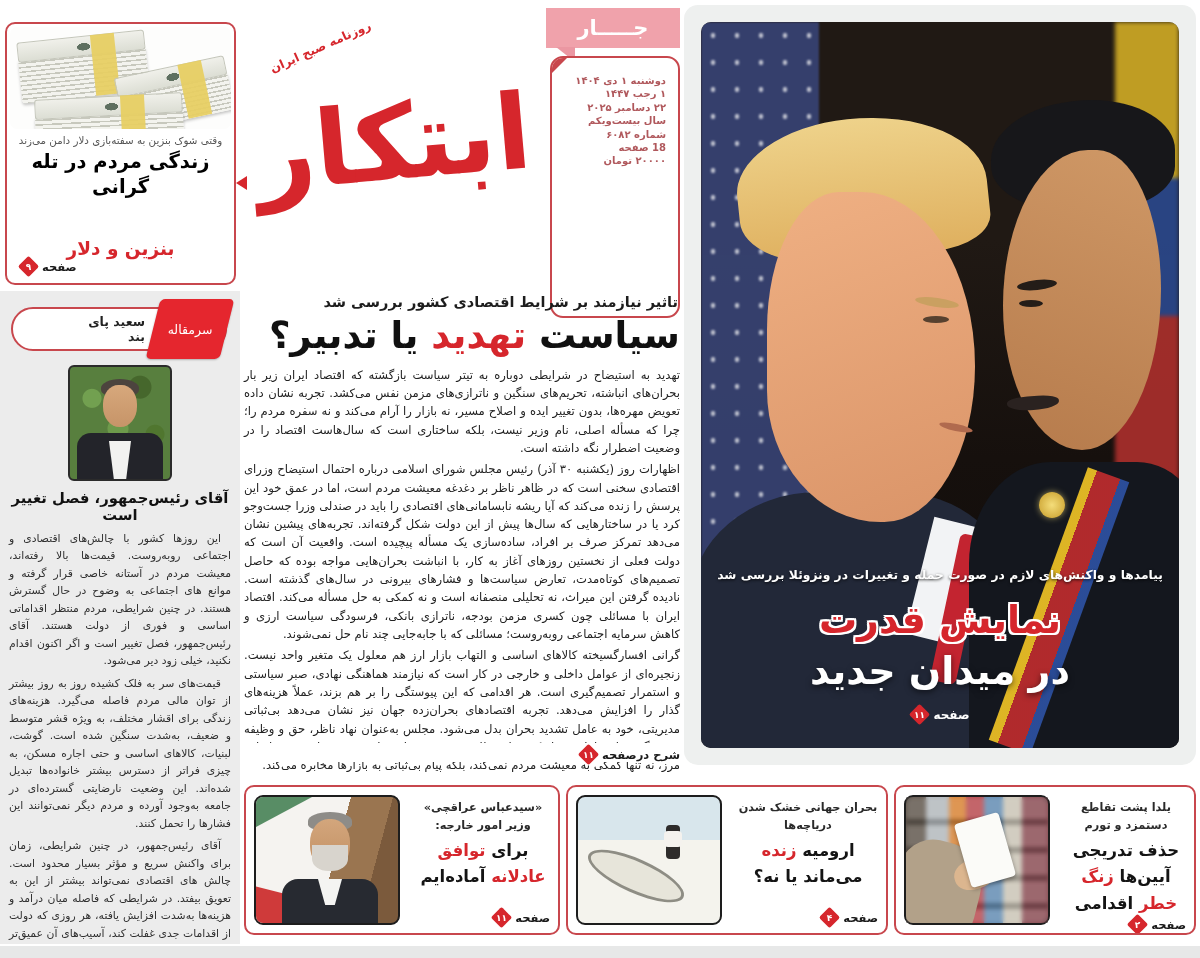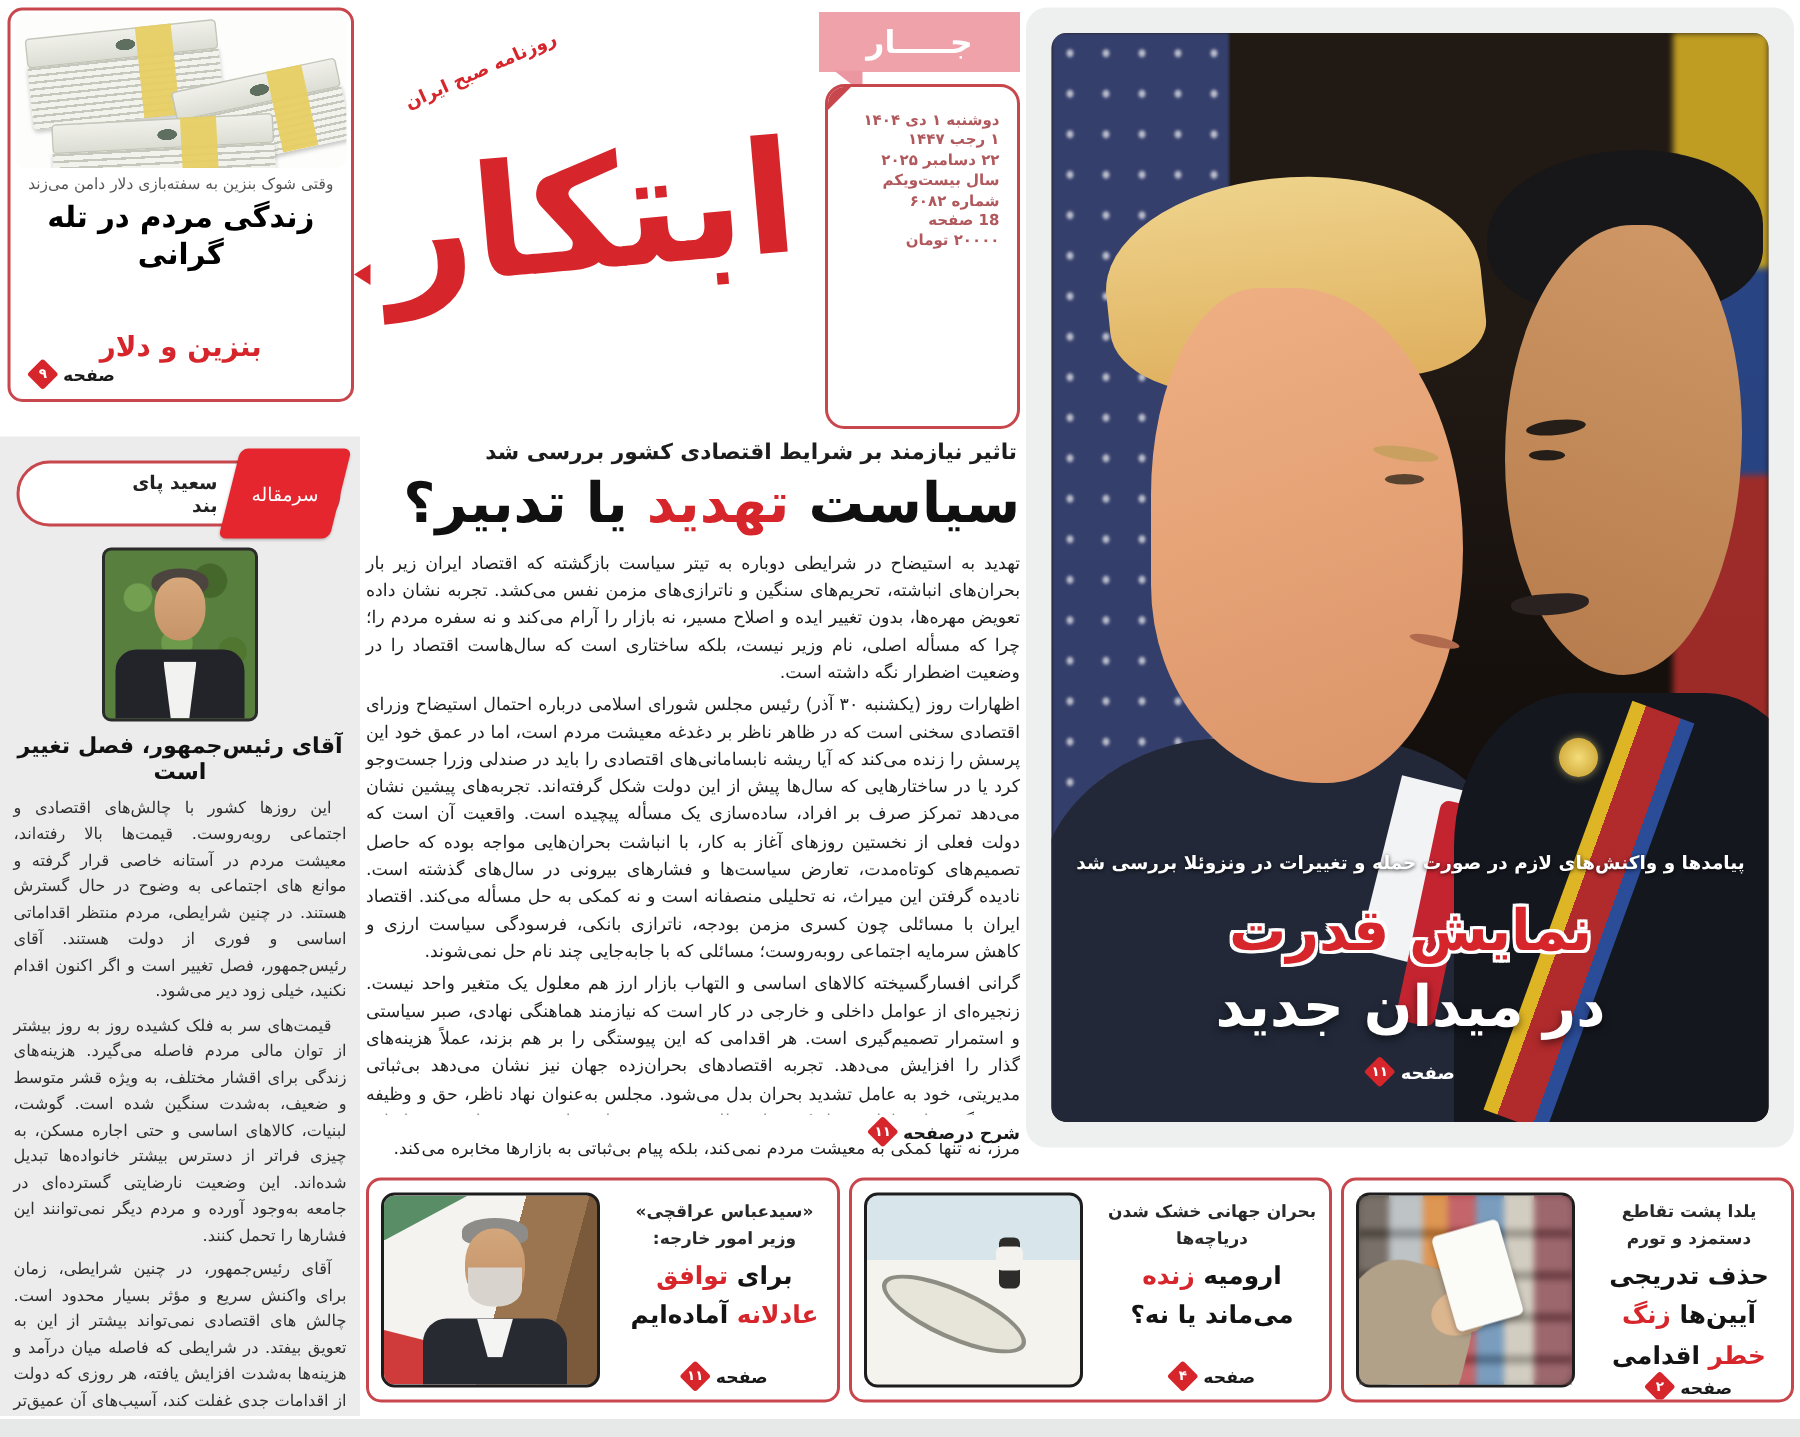--- a/index.html
+++ b/index.html
@@ -6,21 +6,21 @@
   html,body { background:#fff; }
   body { font-family:"DejaVu Sans", sans-serif; }
   #page { position:relative; width:1200px; height:958px; background:#fff; overflow:hidden; direction:rtl; }
 
   .red { color:#d6262c; }
   .diamond { display:inline-block; width:15px; height:15px; background:#d6262c; transform:rotate(45deg); border-radius:2px; position:relative; margin:0 6px 0 2px; flex:none; }
   .diamond i { position:absolute; inset:0; transform:rotate(-45deg); color:#fff; font-style:normal; font-weight:bold; font-size:9px; display:flex; align-items:center; justify-content:center; }
   .page-row { display:flex; align-items:center; font-weight:bold; font-size:11.5px; color:#1a1a1a; }
 
   
-  #money-box { position:absolute; left:5px; top:5px; width:231px; height:263px; border:2px solid #c8474d; border-radius:10px; background:#fff; overflow:hidden; display:flex; flex-direction:column; }
+  #money-box { position:absolute; left:5px; top:22px; width:231px; height:263px; border:2px solid #c8474d; border-radius:10px; background:#fff; overflow:hidden; display:flex; flex-direction:column; }
   .money-photo { position:relative; height:132px; margin:3px 3px 0; overflow:hidden; border-radius:7px; background:#fdfdfc; }
   .bill { position:absolute; background:repeating-linear-gradient(180deg,#f3f3ee 0 3px,#c7c8bd 3px 4.5px); border-radius:3px; box-shadow:0 2px 3px rgba(0,0,0,.22); }
   .bill::before { content:''; position:absolute; left:0; right:0; top:-17px; height:18px; border-radius:3px;
       background:radial-gradient(ellipse 16px 9px at 52% 55%, #5e6f60 40%, transparent 42%), linear-gradient(#f0f0ea,#dcded4); border:1px solid #c4c6ba; }
   .bill::after { content:''; position:absolute; top:-17px; bottom:0; width:24px; left:58%; background:#e7cf63; opacity:.95; }
   .bill.b1 { left:10px; top:26px; width:128px; height:44px; transform:rotate(-6deg); }
   .bill.b2 { left:110px; top:56px; width:112px; height:38px; transform:rotate(-12deg); }
   .bill.b3 { left:26px; top:86px; width:148px; height:44px; transform:rotate(-3deg); }
   .mb-kicker { font-size:10.3px; color:#555; text-align:center; padding:5px 8px 2px; }
   .mb-headline { font-size:19.5px; font-weight:bold; color:#000000; text-align:center; padding:2px 6px 0; line-height:1.25; }
@@ -48,37 +48,37 @@
   .ed-headline { font-size:14.8px; font-weight:bold; color:#111; text-align:center; margin:2px 0 7px; }
   .ed-body p { font-size:10.8px; line-height:1.62; color:#303030; text-align:justify; margin-bottom:5px; text-indent:10px; }
 
   
   #masthead { position:absolute; left:244px; top:0; width:436px; height:290px; }
   #logo { position:absolute; left:-6px; top:18px; width:310px; height:250px; display:flex; align-items:center; justify-content:center;
           color:#d6262c; font-size:104px; font-weight:bold; transform:rotate(-5deg); letter-spacing:-4px; }
   #tagline { position:absolute; left:22px; top:40px; color:#d6262c; font-size:12px; font-weight:bold; transform:rotate(-24deg); }
   #jaar-banner { position:absolute; left:302px; top:8px; width:134px; height:40px; background:#f0a2ab; color:#fff; display:flex; align-items:center; justify-content:center; font-size:21px; font-weight:bold; letter-spacing:2px; }
   #jaar-banner::after { content:''; position:absolute; left:10px; bottom:-14px; width:0; height:0; border-top:15px solid #eb97a2; border-left:19px solid transparent; }
-  #date-panel { position:absolute; left:306px; top:56px; width:130px; height:230px; background:#fff; border:2px solid #c8474d; border-radius:13px; padding:16px 12px; overflow:hidden; }
+  #date-panel { position:absolute; left:306px; top:56px; width:130px; height:262px; background:#fff; border:2px solid #c8474d; border-radius:13px; padding:16px 12px; overflow:hidden; }
   #date-panel .fold { position:absolute; left:-1px; top:-1px; width:17px; height:17px; background:#c8474d; clip-path:polygon(0 0,100% 0,0 100%); border-radius:4px 0 0 0; }
   .date-line { font-size:10px; line-height:1.34; color:#b0585c; text-align:right; font-weight:bold; white-space:nowrap; }
 
   
   #lead-story { position:absolute; left:244px; top:294px; width:436px; height:468px; }
   .lead-kicker { font-size:14.5px; font-weight:bold; color:#1d1d1d; text-align:right; padding-right:2px; }
   .lead-headline { font-size:37px; font-weight:bold; color:#101010; text-align:right; line-height:1.18; margin:4px 0 8px; letter-spacing:-1px; }
   .lead-body p { font-size:11.6px; line-height:1.58; color:#222; text-align:justify; margin-bottom:3px; }
   .lead-more { position:absolute; left:0; right:0; bottom:0; background:#fff; padding-top:4px; display:flex; align-items:center; font-size:11.5px; font-weight:bold; color:#1a1a1a; }
 
   
   .bottom-box { position:absolute; top:785px; height:150px; border:2px solid #c8474d; border-radius:10px; background:#fff; display:flex; overflow:hidden; }
   #box-araghchi { left:244px; width:316px; }
   #box-urmia   { left:566px; width:322px; }
   #box-yalda   { left:894px; width:302px; }
-  .bb-text { flex:1; padding:12px 8px 8px; display:flex; flex-direction:column; align-items:center; text-align:center; }
+  .bb-text { flex:1; padding:12px 8px 8px; display:flex; flex-direction:column; align-items:flex-start; text-align:center; }
   .bb-kicker { font-size:11.3px; font-weight:bold; color:#2a2a2a; line-height:1.55; }
   .bb-headline { font-size:16.5px; font-weight:bold; color:#141414; line-height:1.6; margin-top:4px; }
   .bb-text .page-row { margin-top:auto; }
   .bb-photo { flex:none; width:146px; height:130px; margin:8px; border:2px solid #1d1d1d; border-radius:9px; position:relative; overflow:hidden; }
 
   .ph-araghchi { background:linear-gradient(105deg, #f5f3f0 0 54%, #9a7550 54% 78%, #7b5a3c 78%); }
   .ph-araghchi .flag-red { position:absolute; left:0; bottom:0; width:72px; height:52px; background:#cf3a3a; clip-path:polygon(0 30%,100% 65%,100% 100%,0 100%); }
   .ph-araghchi .flag-green { position:absolute; left:0; top:0; width:56px; height:30px; background:#3c7a4c; clip-path:polygon(0 0,100% 0,0 100%); opacity:.85; }
   .ph-araghchi .a-head { position:absolute; left:54px; top:22px; width:40px; height:50px; background:linear-gradient(#d3a67c,#c29064); border-radius:46%; }
   .ph-araghchi .a-hair { position:absolute; left:52px; top:15px; width:44px; height:18px; background:#8e8c88; border-radius:50% 50% 30% 30%; }

